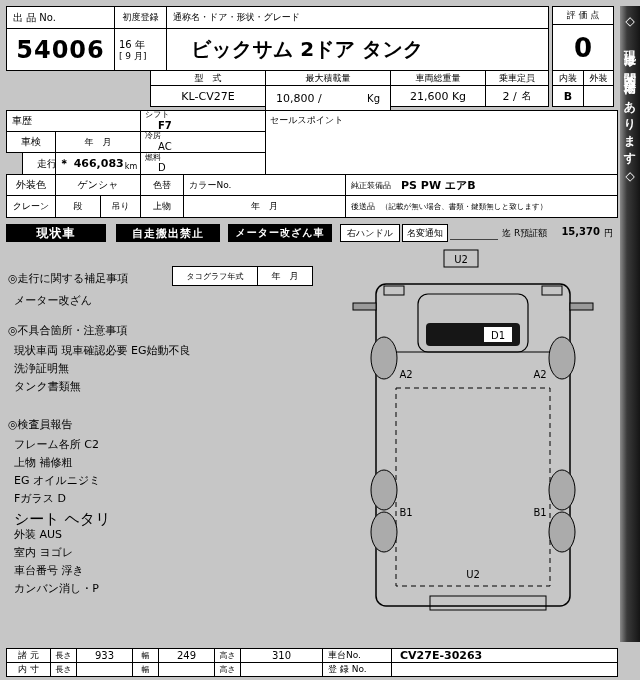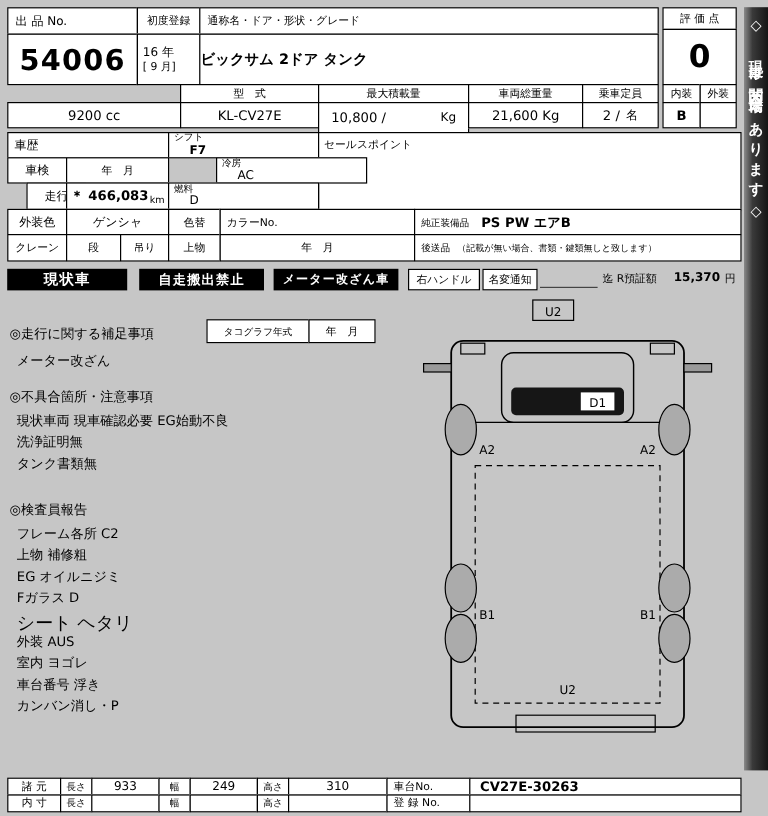--- a/index.html
+++ b/index.html
@@ -28,23 +28,22 @@
   <div class="cell c" style="left:114px;top:6px;width:53px;height:23px;font-size:9px;">初度登録</div>
   <div class="cell" style="left:166px;top:6px;width:383px;height:23px;display:flex;align-items:center;padding-left:6px;font-size:9px;">通称名・ドア・形状・グレード</div>
 
   <div class="cell c" style="left:6px;top:28px;width:109px;height:43px;font-size:24px;font-weight:700;letter-spacing:1px;">54006</div>
   <div class="cell" style="left:114px;top:28px;width:53px;height:43px;">
     <div class="stack" style="height:100%;align-items:flex-start;">
       <span style="font-size:10px;">16 年</span>
       <span style="font-size:9px;">[ 9 月]</span>
     </div>
   </div>
-  <div class="cell" style="left:166px;top:28px;width:383px;height:43px;display:flex;align-items:center;padding-left:0;font-size:12px;font-weight:700;">ビックサム 2ドア タンク</div>
-
-  <div class="cell c" style="left:6px;top:85px;width:145px;height:22px;font-size:11px;">9200 cc</div>
+  <div class="cell" style="left:166px;top:28px;width:383px;height:43px;display:flex;align-items:center;padding-left:24px;font-size:20px;font-weight:700;">ビックサム 2ドア タンク</div>
+
 
   <div class="cell c" style="left:150px;top:70px;width:116px;height:16px;font-size:9px;">型　式</div>
   <div class="cell c" style="left:150px;top:85px;width:116px;height:22px;font-size:11px;">KL-CV27E</div>
 
   <div class="cell c" style="left:265px;top:70px;width:126px;height:16px;font-size:9px;">最大積載量</div>
   <div class="cell" style="left:265px;top:85px;width:126px;height:22px;display:flex;align-items:center;justify-content:space-between;padding:12px 10px;">
     <span style="font-size:11px;">10,800 /</span>
     <span style="font-size:10px;">Kg</span>
   </div>
 
@@ -69,21 +68,21 @@
   <div class="cell stack" style="left:140px;top:110px;width:126px;height:22px;">
     <span style="font-size:8px;">シフト</span>
     <span style="font-size:10px;padding-left:13px;font-weight:700;">F7</span>
   </div>
   <div class="cell" style="left:265px;top:110px;width:353px;height:66px;padding:3px 4px;font-size:9px;">
     <span>セールスポイント</span>
   </div>
 
   <div class="cell c" style="left:6px;top:131px;width:50px;height:22px;font-size:10px;">車検</div>
   <div class="cell c" style="left:55px;top:131px;width:86px;height:22px;font-size:9px;">年　月</div>
-  <div class="cell stack" style="left:140px;top:131px;width:126px;height:22px;margin-left:40px;">
+  <div class="cell stack" style="left:140px;top:131px;width:126px;height:22px;">
     <span style="font-size:8px;">冷房</span>
     <span style="font-size:10px;padding-left:13px;">AC</span>
   </div>
 
   <div class="cell c" style="left:22px;top:152px;width:50px;height:23px;font-size:10px;">走行</div>
   <div class="cell c" style="left:55px;top:152px;width:86px;height:23px;gap:1px;">
     <span style="font-size:11px;font-weight:700;">＊ 466,083</span>
     <span style="font-size:8px;align-self:flex-end;padding-bottom:3px;">km</span>
   </div>
   <div class="cell stack" style="left:140px;top:152px;width:126px;height:23px;">

